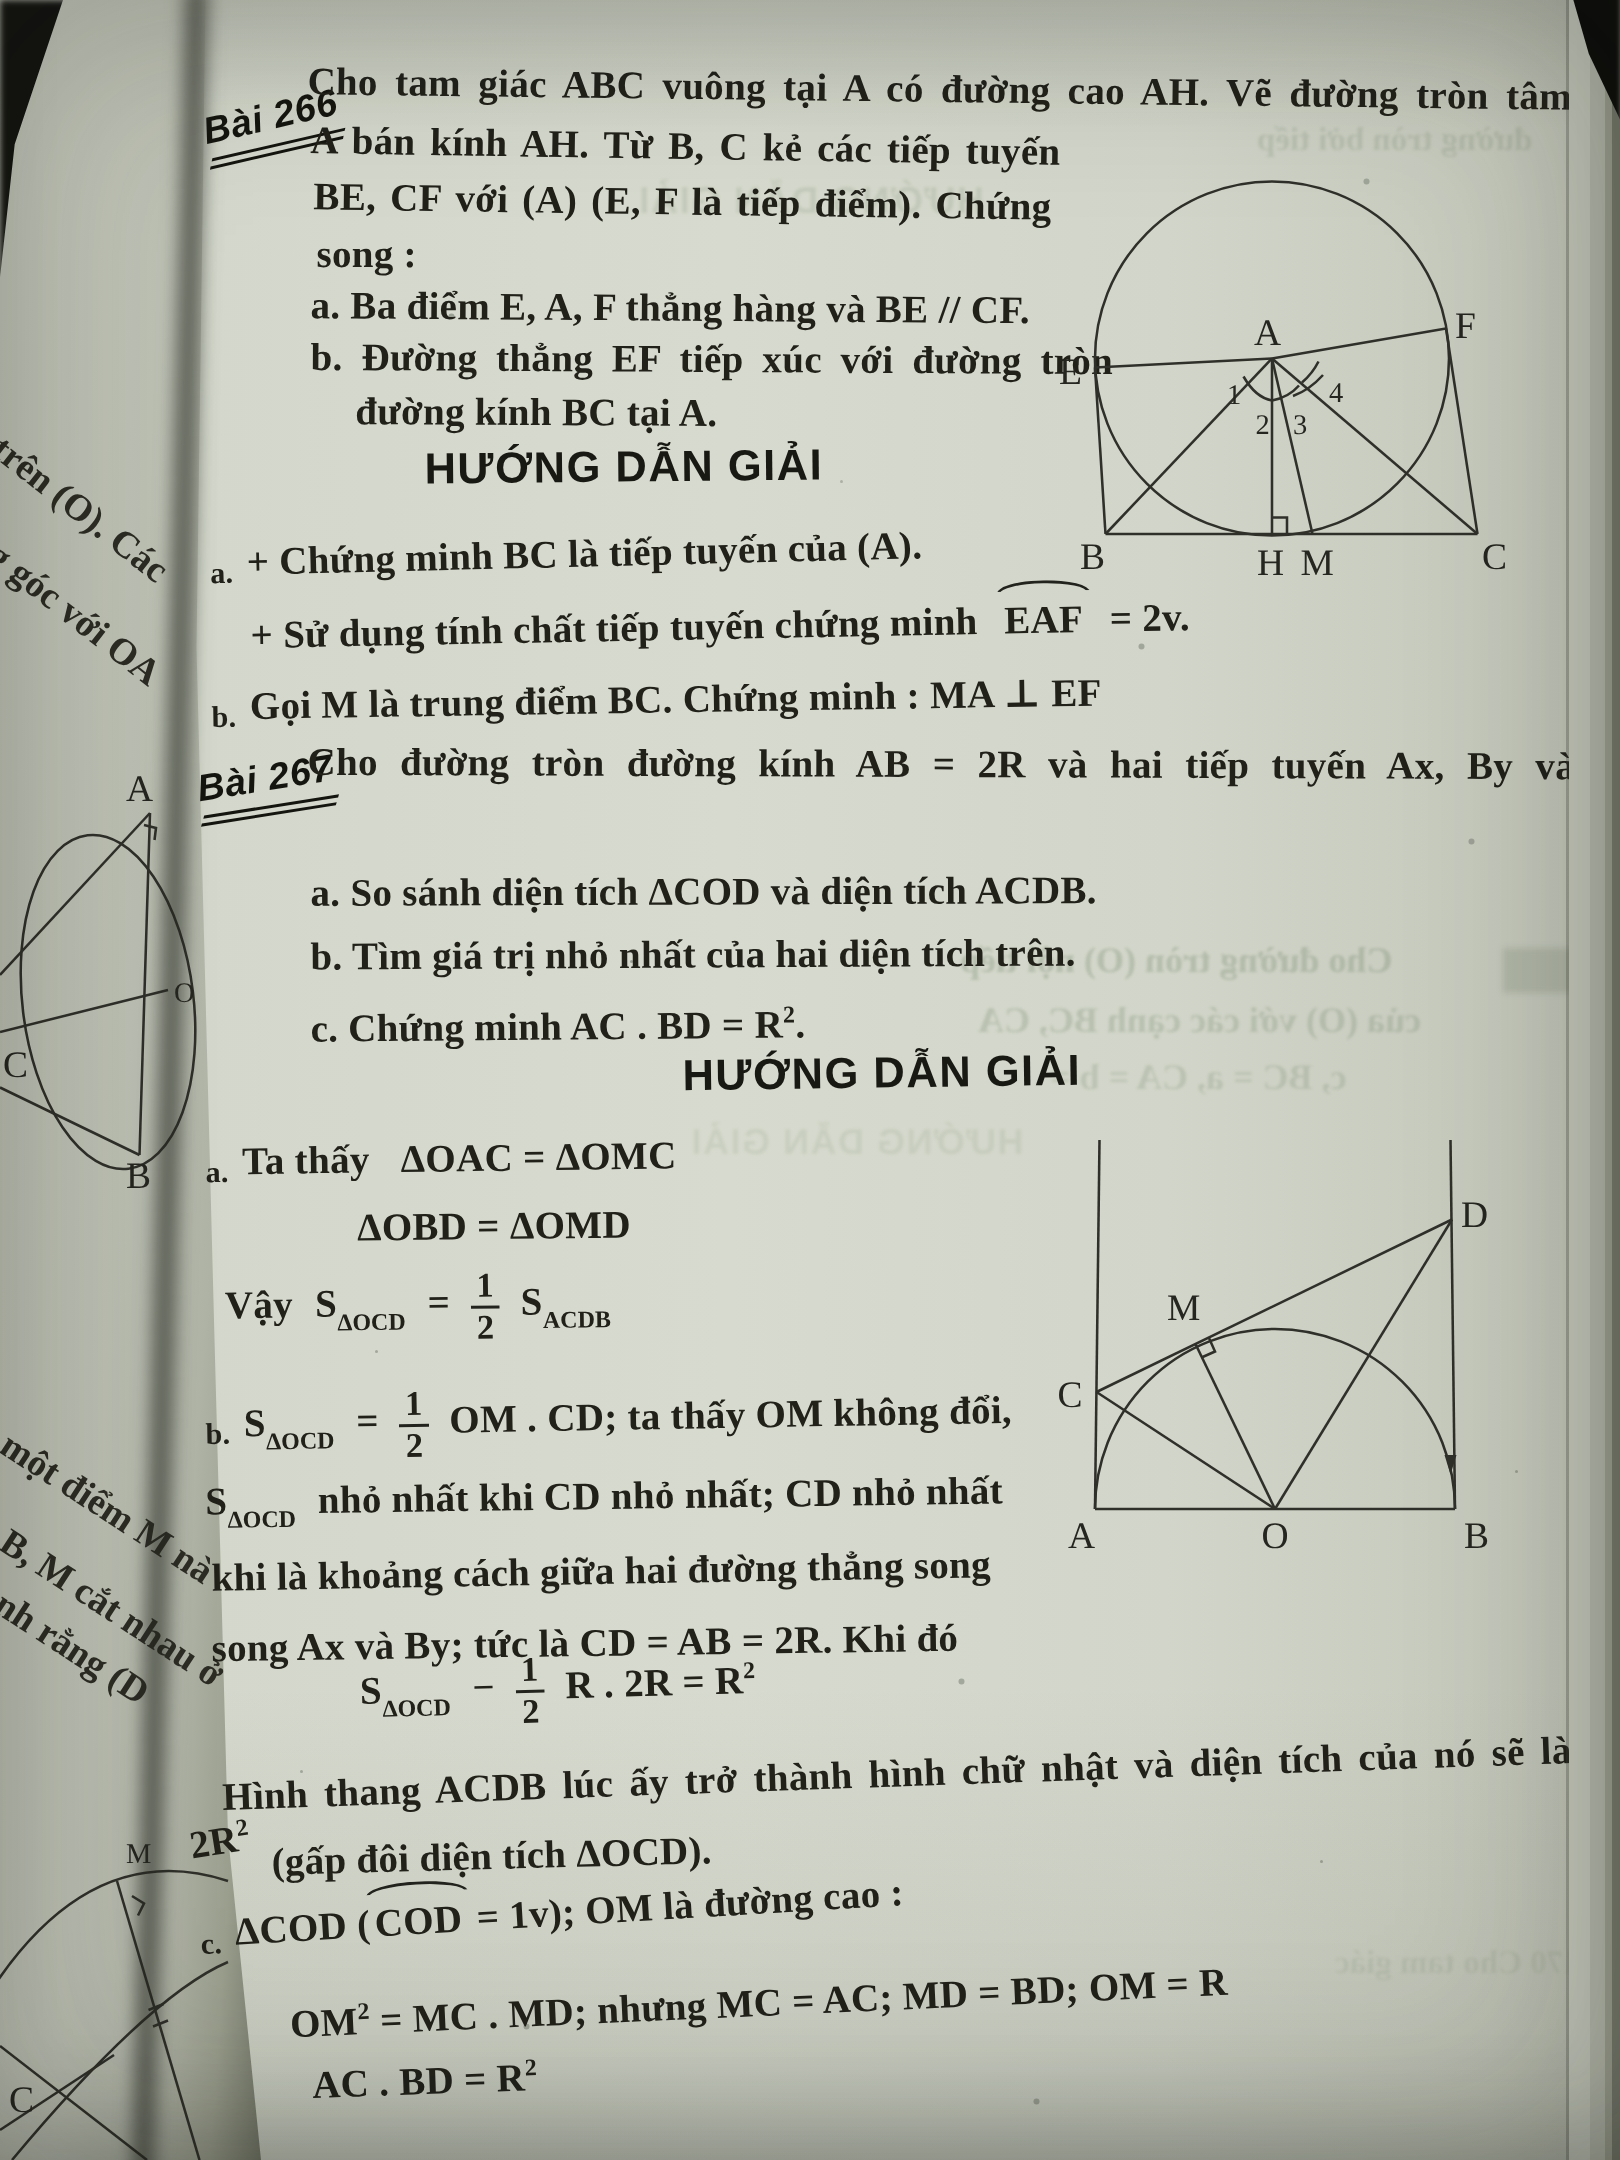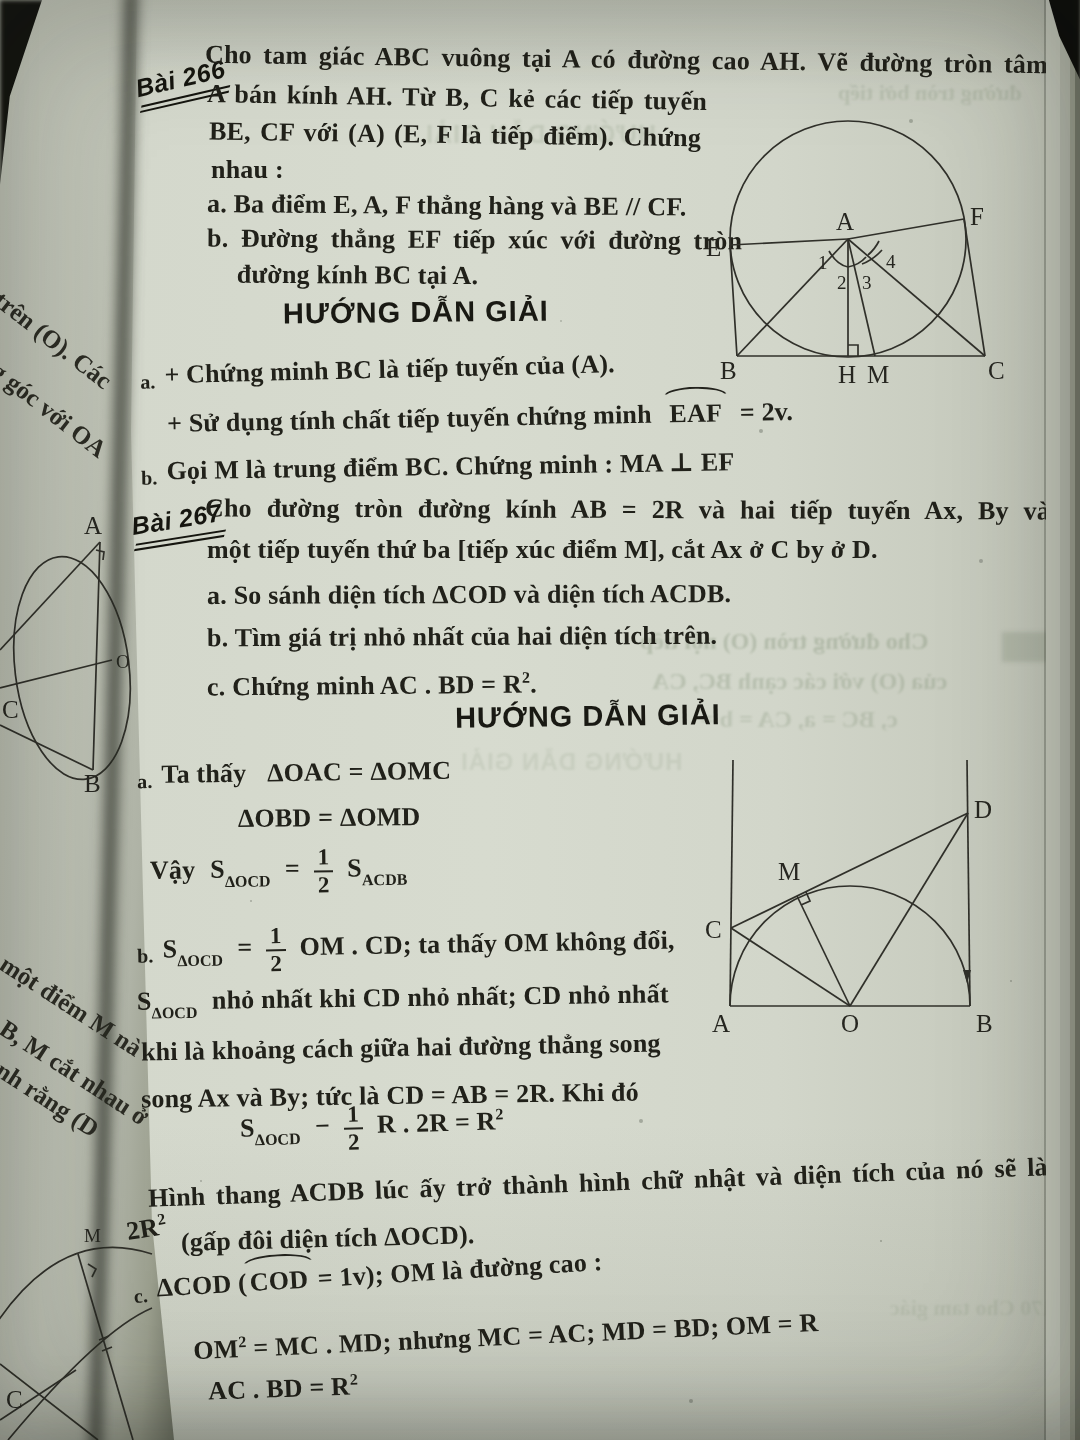--- a/index.html
+++ b/index.html
@@ -113,21 +113,21 @@
       <text x="6" y="196">C</text>
     </svg>
   </div>
   <div class="gap-shadow"></div>
 
   <div class="badge" style="left:136px;top:64px;transform:rotate(-13deg);">Bài 266</div>
 
   <div class="t jl" style="left:205px;top:42px;width:843px;transform:rotate(.7deg);">Cho tam giác ABC vuông tại A có đường cao AH. Vẽ đường tròn tâm</div>
   <div class="t jl" style="left:207px;top:80px;width:500px;transform:rotate(.9deg);">A bán kính AH. Từ B, C kẻ các tiếp tuyến</div>
   <div class="t jl" style="left:209px;top:117px;width:492px;transform:rotate(.8deg);">BE, CF với (A) (E, F là tiếp điểm). Chứng</div>
-  <div class="t" style="left:211px;top:152px;">nhau :</div>
+  <div class="t" style="left:211px;top:152px;">song :</div>
   <div class="t" style="left:207px;top:188px;width:545px;transform:rotate(.4deg);">a. Ba điểm E, A, F thẳng hàng và BE // CF.</div>
   <div class="t jw hang" style="left:207px;top:222px;width:505px;transform:rotate(.3deg);">b. Đường thẳng EF tiếp xúc với đường tròn đường kính BC tại A.</div>
 
   <svg style="left:698px;top:72px;" width="372" height="322" viewBox="0 0 372 322">
     <circle cx="150" cy="167" r="118"></circle>
     <line x1="32" y1="173" x2="150" y2="167"></line>
     <line x1="150" y1="167" x2="266" y2="147"></line>
     <line x1="39" y1="284" x2="287" y2="284"></line>
     <line x1="32" y1="173" x2="39" y2="284"></line>
     <line x1="266" y1="147" x2="287" y2="284"></line>
@@ -163,21 +163,20 @@
     <span class="hat gs">EAF</span>
     <span class="gs">= 2v.</span>
   </div>
   <div class="t" style="left:141px;top:449px;transform:rotate(-.9deg);">
     <span class="mk">b.</span><span>Gọi M là trung điểm BC. Chứng minh : MA ⊥ EF</span>
   </div>
 
   <div class="badge" style="left:132px;top:505px;transform:rotate(-9deg);">Bài 267</div>
 
   <div class="t jl" style="left:205px;top:492px;width:845px;transform:rotate(.2deg);">Cho đường tròn đường kính AB = 2R và hai tiếp tuyến Ax, By và</div>
-  <div class="t" style="left:207px;top:532px;width:830px;">một tiếp tuyến thứ ba [tiếp xúc điểm M], cắt Ax ở C by ở D.</div>
   <div class="t" style="left:207px;top:577px;transform:rotate(-.2deg);">a. So sánh diện tích ΔCOD và diện tích ACDB.</div>
   <div class="t" style="left:207px;top:619px;transform:rotate(-.3deg);">b. Tìm giá trị nhỏ nhất của hai diện tích trên.</div>
   <div class="t" style="left:207px;top:661px;transform:rotate(-.5deg);">
     <span>c. Chứng minh AC . BD = R</span><span class="sp">2</span><span>.</span>
   </div>
 
   <div class="heading" style="left:455px;top:700px;transform:rotate(-.8deg);">HƯỚNG DẪN GIẢI</div>
 
   <svg style="left:700px;top:748px;" width="372" height="300" viewBox="0 0 372 300">
     <path d="M30,258 A120,120 0 0 1 270,258"></path>

